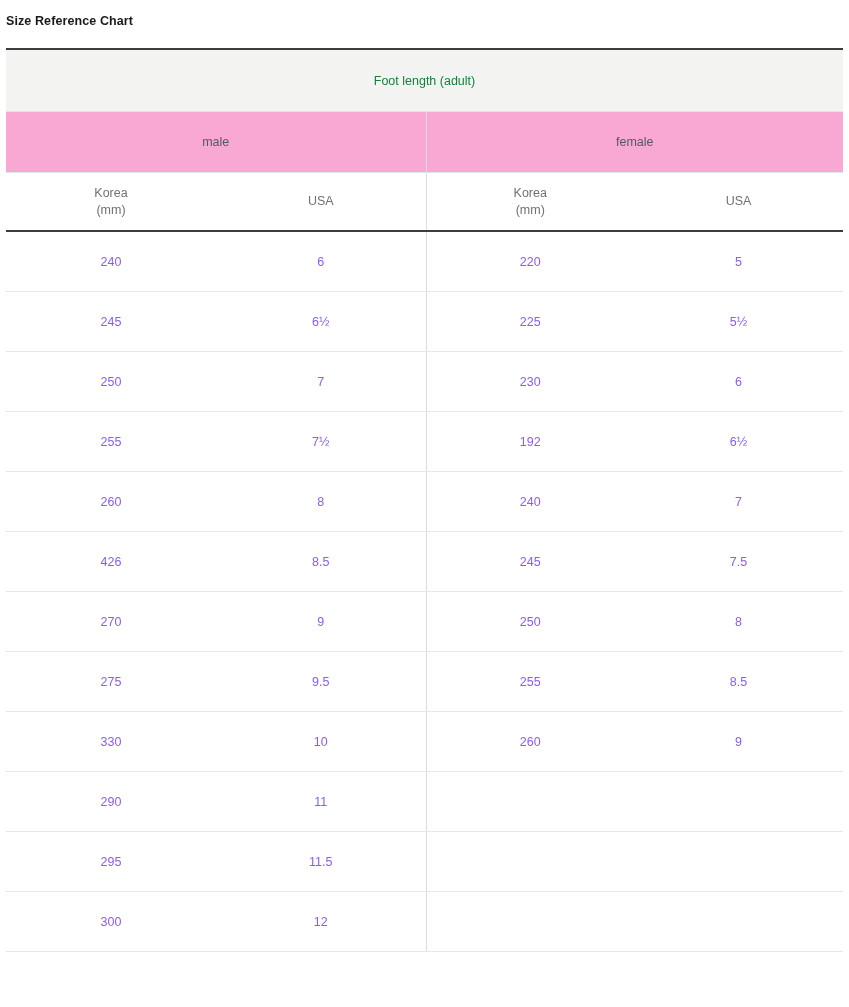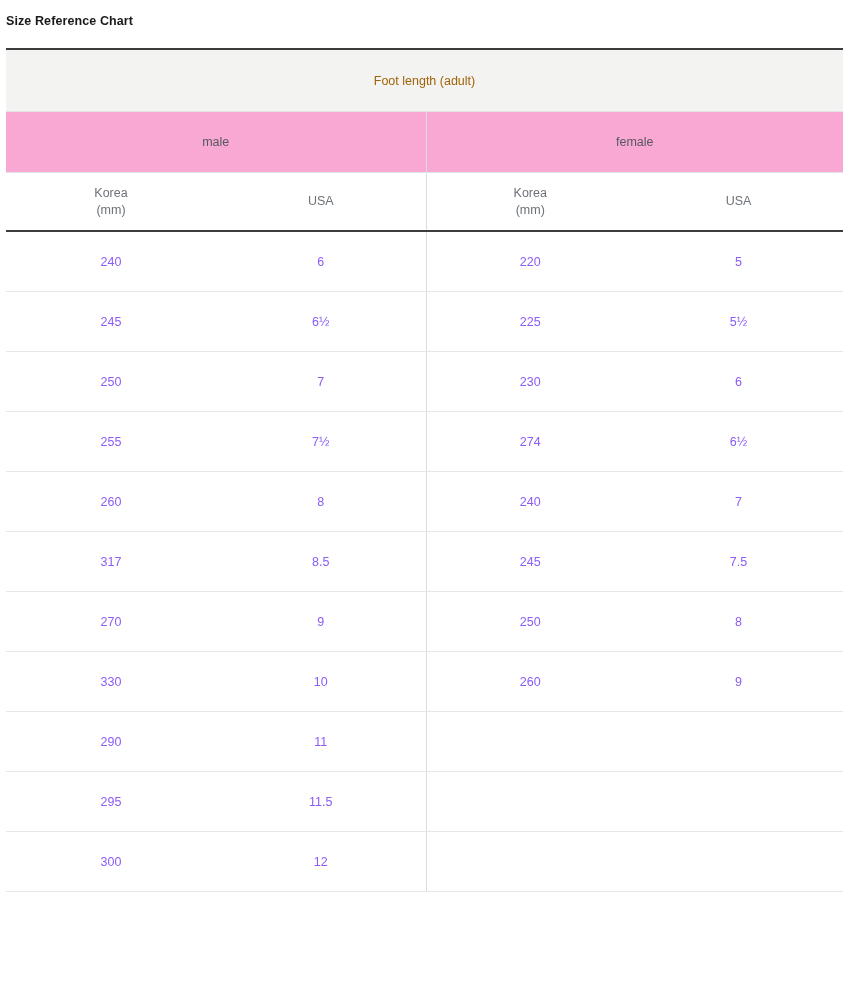--- a/index.html
+++ b/index.html
@@ -59,21 +59,21 @@
     color: #5b5f66;
   }
 
   
   tr.group-row > th {
     height: 61px;
     background: #f3f3f2;
     border-top: 2px solid #3c3c3c;
     border-bottom: 1px solid #e4e4e4;
     font-size: 12.5px;
-    color: #a16207;
+    color: #15803d;
   }
 
   
   tr.gender-row > th {
     height: 60px;
     background: #f9a8d4;
     border-bottom: 1px solid #dfe5ea;
     font-size: 12.5px;
     color: #55595f;
   }
@@ -165,42 +165,48 @@
           </tr>
           <tr class="data-row">
             <td>250</td>
             <td>7</td>
             <td class="sep-left">230</td>
             <td>6</td>
           </tr>
           <tr class="data-row">
             <td>255</td>
             <td>7½</td>
-            <td class="sep-left">274</td>
+            <td class="sep-left">192</td>
             <td>6½</td>
           </tr>
           <tr class="data-row">
             <td>260</td>
             <td>8</td>
             <td class="sep-left">240</td>
             <td>7</td>
           </tr>
           <tr class="data-row">
-            <td>317</td>
+            <td>426</td>
             <td>8.5</td>
             <td class="sep-left">245</td>
             <td>7.5</td>
           </tr>
           <tr class="data-row">
             <td>270</td>
             <td>9</td>
             <td class="sep-left">250</td>
             <td>8</td>
           </tr>
           <tr class="data-row">
+            <td>275</td>
+            <td>9.5</td>
+            <td class="sep-left">255</td>
+            <td>8.5</td>
+          </tr>
+          <tr class="data-row">
             <td>330</td>
             <td>10</td>
             <td class="sep-left">260</td>
             <td>9</td>
           </tr>
           <tr class="data-row">
             <td>290</td>
             <td>11</td>
             <td class="sep-left"></td>
             <td></td>

